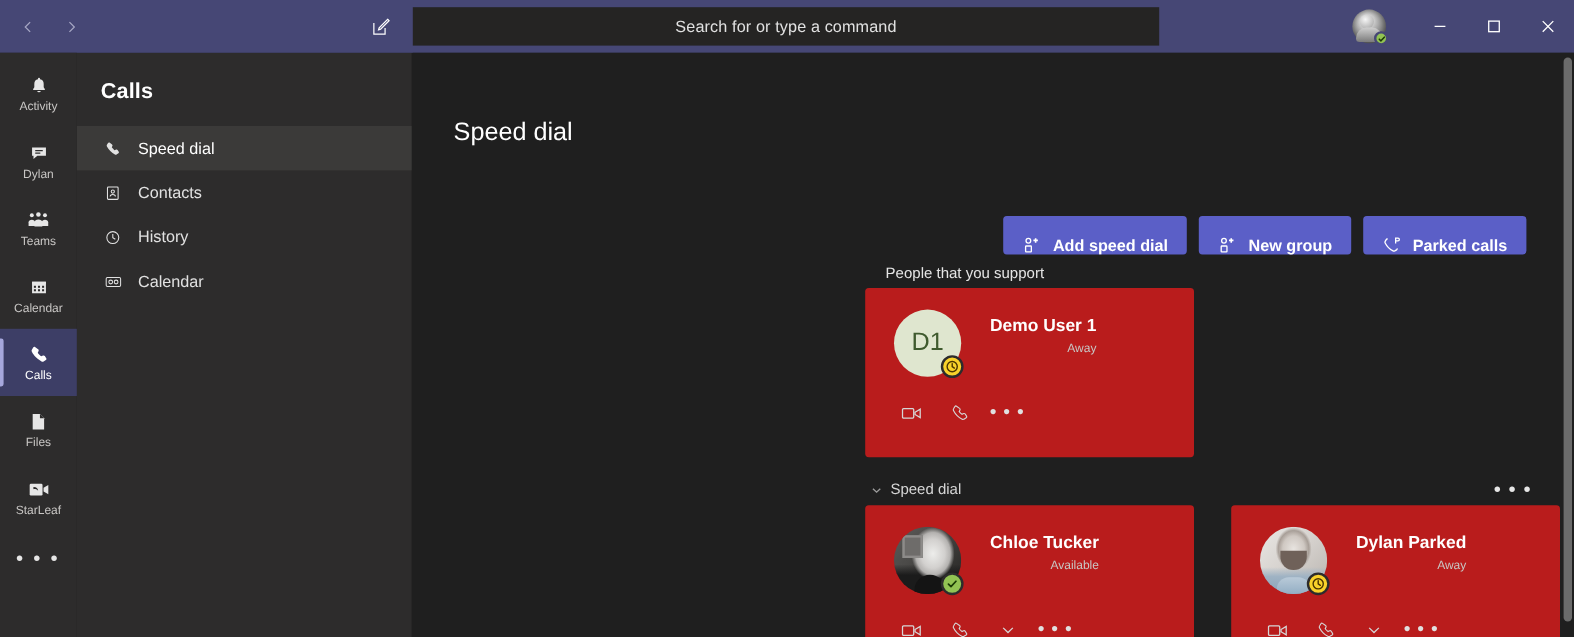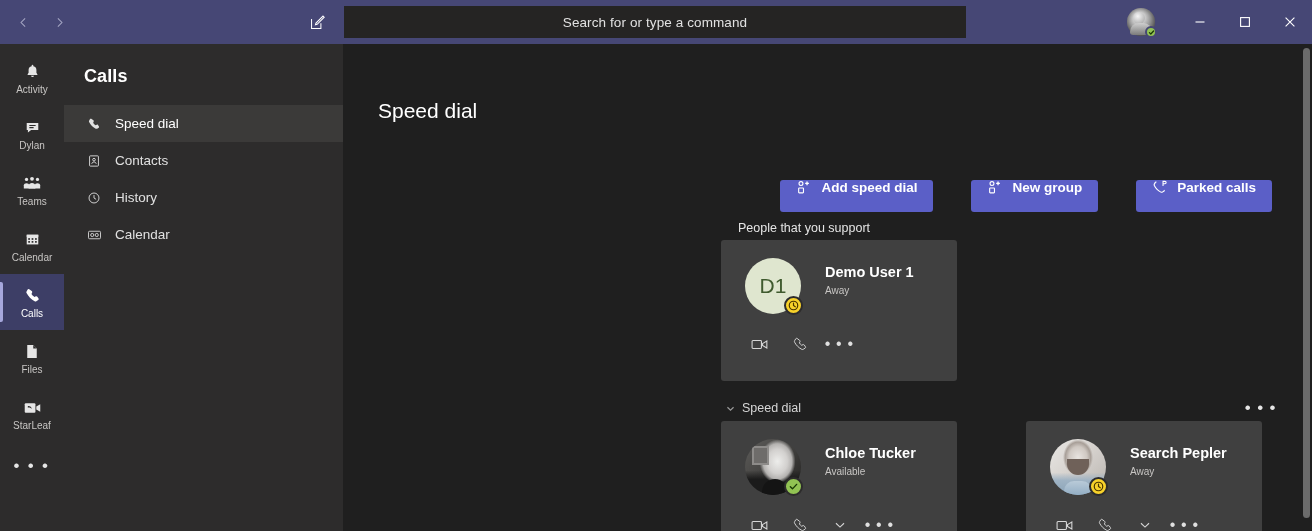--- a/index.html
+++ b/index.html
@@ -133,24 +133,23 @@
     font-size: 21px; color: #ffffff; font-weight: normal;
     padding: 56px 0 0 34px; line-height: 1;
   }
   .actions {
     position: absolute; right: 40px; top: 136px;
     display: flex; gap: 10px;
   }
   .abtn {
     height: 32px; border-radius: 3px; background: #5b5fc7;
     color: #ffffff; font-size: 13.5px; font-weight: bold;
-    display: flex; align-items: flex-start; gap: 9px;
+    display: flex; align-items: flex-end; gap: 9px;
     padding: 0 16px;
     white-space: nowrap;
-    margin-left: 28px;
   }
   .abtn .aico { display:flex; align-items:center; justify-content:center; }
 
   .section-label {
     position: absolute; left: 394px; top: 177px;
     font-size: 12.5px; color: #e5e5e5;
   }
   .sd-head {
     position: absolute; left: 382px; top: 357px;
     display: flex; align-items: center; gap: 7px;
@@ -158,24 +157,25 @@
   }
   .sd-head .chev { color: #9b9b9b; display:flex; }
   .sd-more {
     position: absolute; right: 34px; top: 355px;
     color: #e6e6e6; font-size: 17px; letter-spacing: 2.5px; line-height: 18px;
   }
 
   
   .card {
     position: absolute;
-    width: 236px; height: 141px;
-    background: #404040;
+    width: 274px; height: 141px;
+    background: #b91c1c;
     border-radius: 3px;
     overflow: hidden;
+    text-align: right;
   }
   .card.c-support { left: 377px; top: 196px; }
   .card.c-chloe   { left: 377px; top: 377px; }
   .card.c-dylan   { left: 682px; top: 377px; }
 
   .card-top { display: flex; align-items: flex-start; padding: 18px 0 0 24px; }
   .av-wrap { position: relative; width: 56px; height: 56px; flex: none; }
   .av {
     width: 56px; height: 56px; border-radius: 50%;
     display: flex; align-items: center; justify-content: center;
@@ -565,21 +565,21 @@
           <div class="av-wrap">
             <div class="av photo-dylan"></div>
             <div class="badge away">
               <svg width="11" height="11" viewBox="0 0 14 14" fill="none" stroke="#4a3500" stroke-width="1.5" stroke-linecap="round">
                 <circle cx="7" cy="7" r="5.4" fill="none"></circle>
                   <path d="M7 3.8V7l2.3 1.6"></path>
               </svg>
             </div>
           </div>
           <div class="card-meta">
-            <div class="c-name">Search Pepler</div>
+            <div class="c-name">Dylan Parked</div>
             <div class="c-status">Away</div>
           </div>
         </div>
         <div class="card-actions">
           <div class="cact">
             <svg width="18" height="13" viewBox="0 0 20 14" fill="none" stroke="currentColor" stroke-width="1.2">
               <rect x="1.2" y="2.6" width="10.4" height="8.8" rx="1"></rect>
               <path d="M12.8 6 L17.6 3.1 v7.8 L12.8 8z"></path>
             </svg>
           </div>

